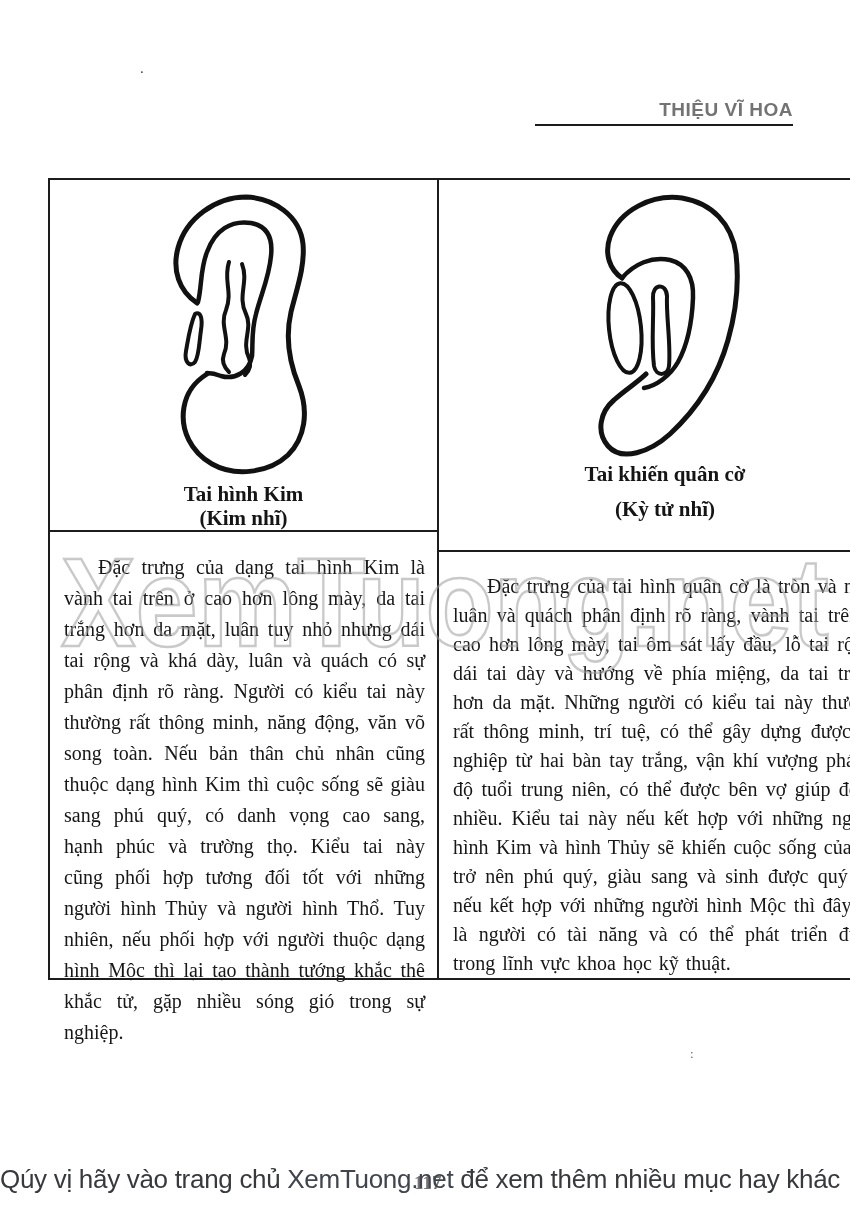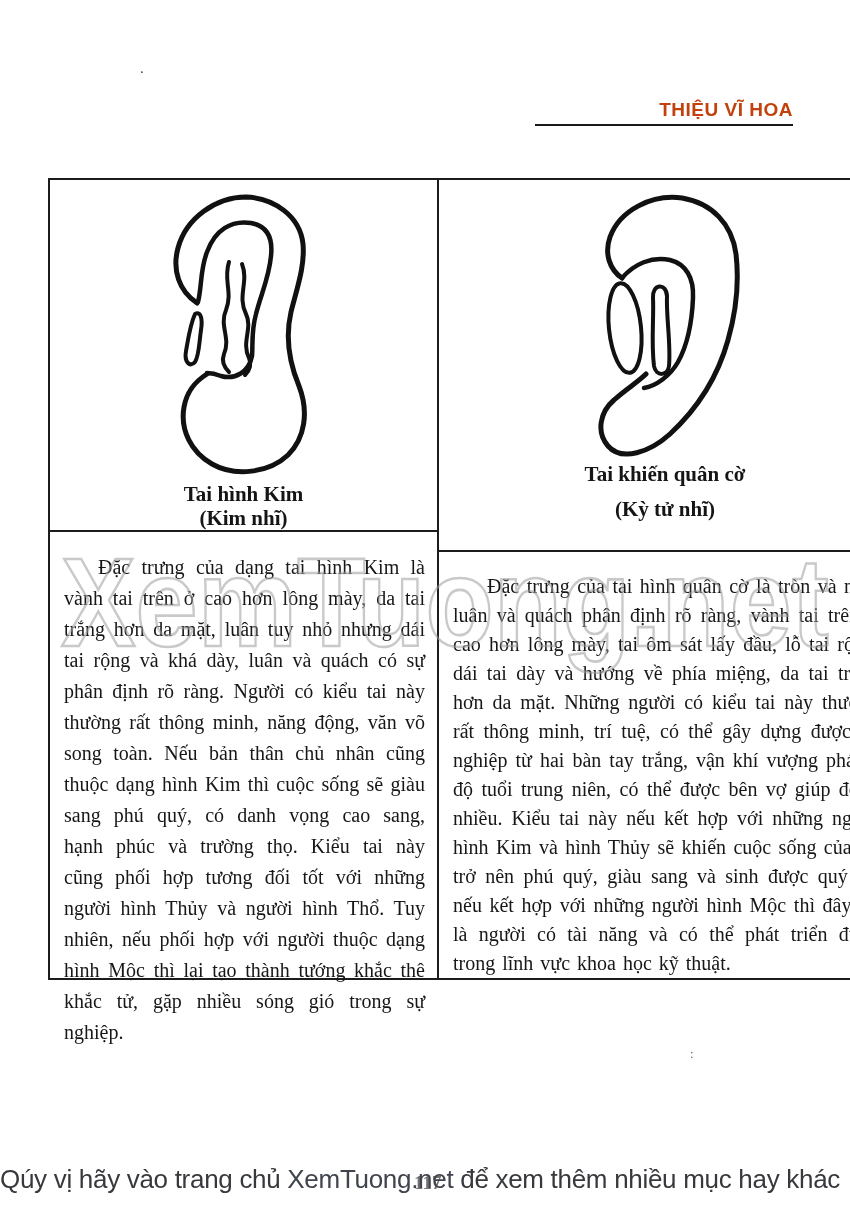--- a/index.html
+++ b/index.html
@@ -6,21 +6,21 @@
   body{
     width:850px;height:1209px;position:relative;overflow:hidden;
     background:#ffffff;font-family:"Liberation Serif",serif;color:#1a1a1a;
   }
   
   .header{
     position:absolute;top:99px;right:57px;width:258px;
     border-bottom:2px solid #1a1a1a;padding-bottom:3px;
     text-align:right;
     font-family:"Liberation Sans",sans-serif;font-weight:bold;
-    font-size:19px;letter-spacing:0.5px;color:#c2410c;
+    font-size:19px;letter-spacing:0.5px;color:#737373;
   }
   
   .dot-artifact{position:absolute;left:140px;top:60px;font-size:15px;color:#444;}
   .colon-artifact{position:absolute;left:690px;top:1046px;font-size:13px;color:#666;}
   
   .watermark{
     position:absolute;left:52px;top:546px;z-index:3;pointer-events:none;opacity:0.55;
   }
   
   .ear-table{

